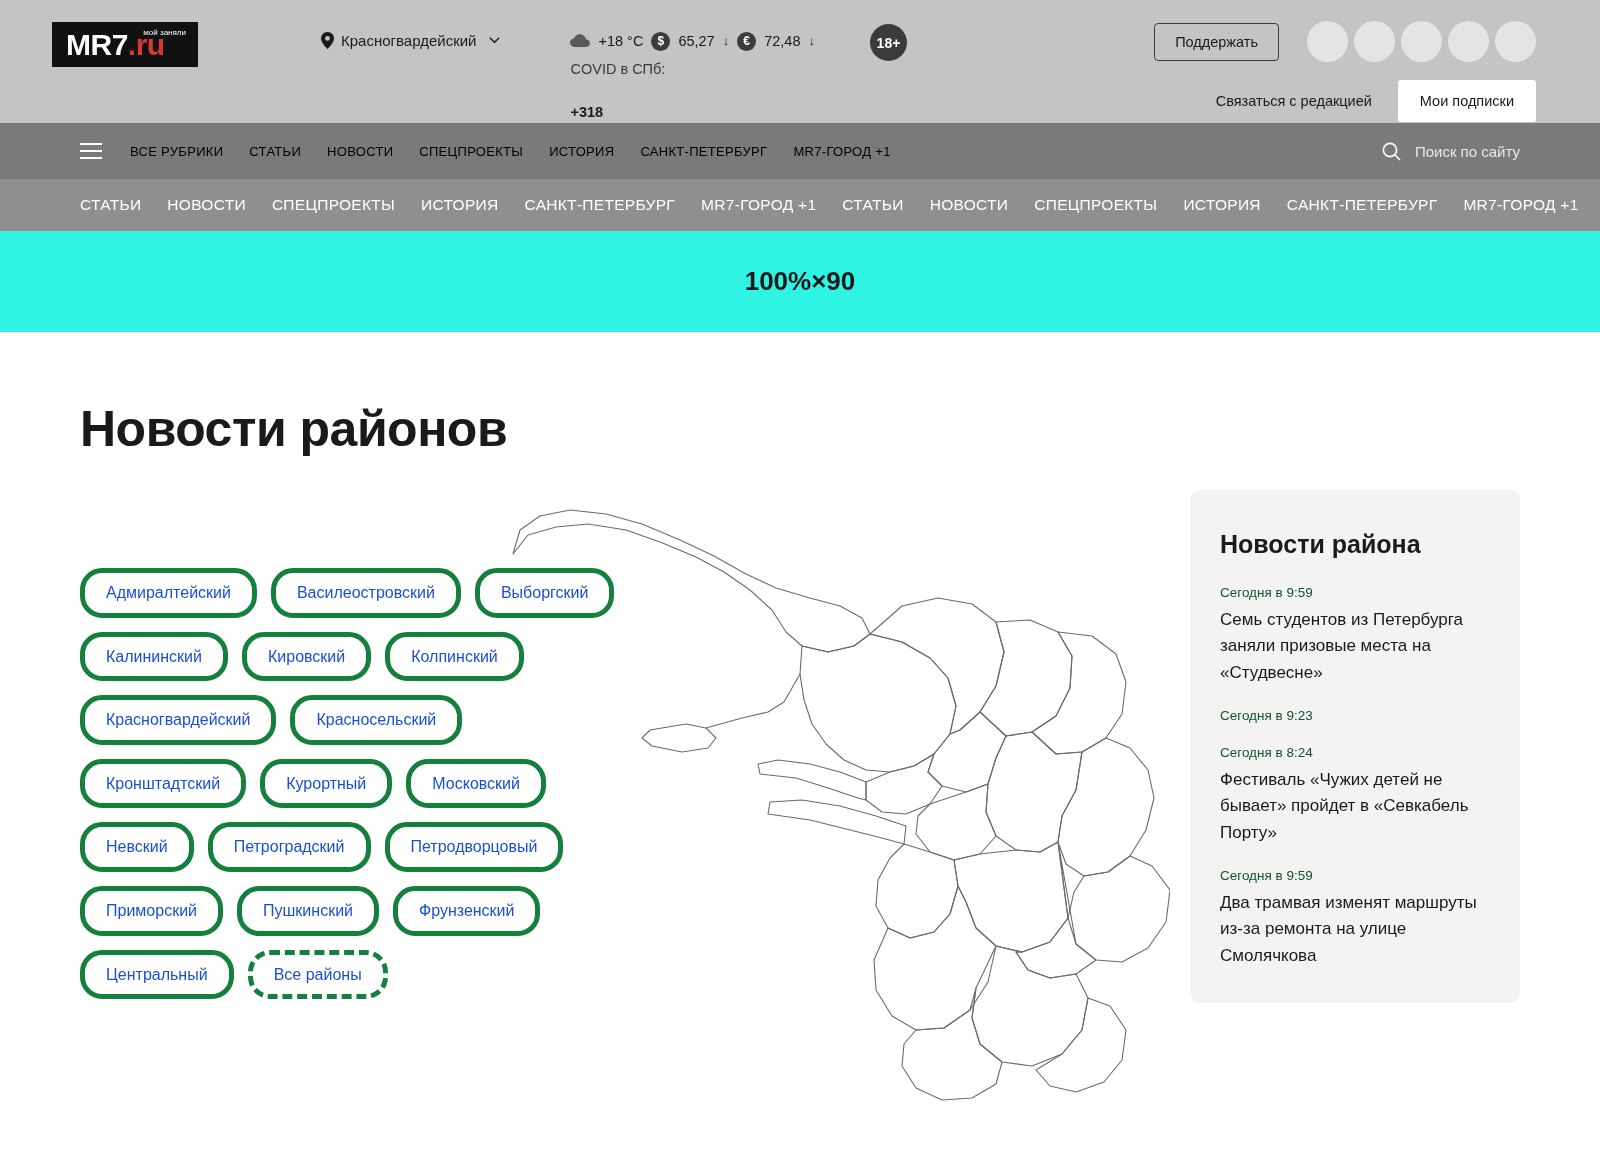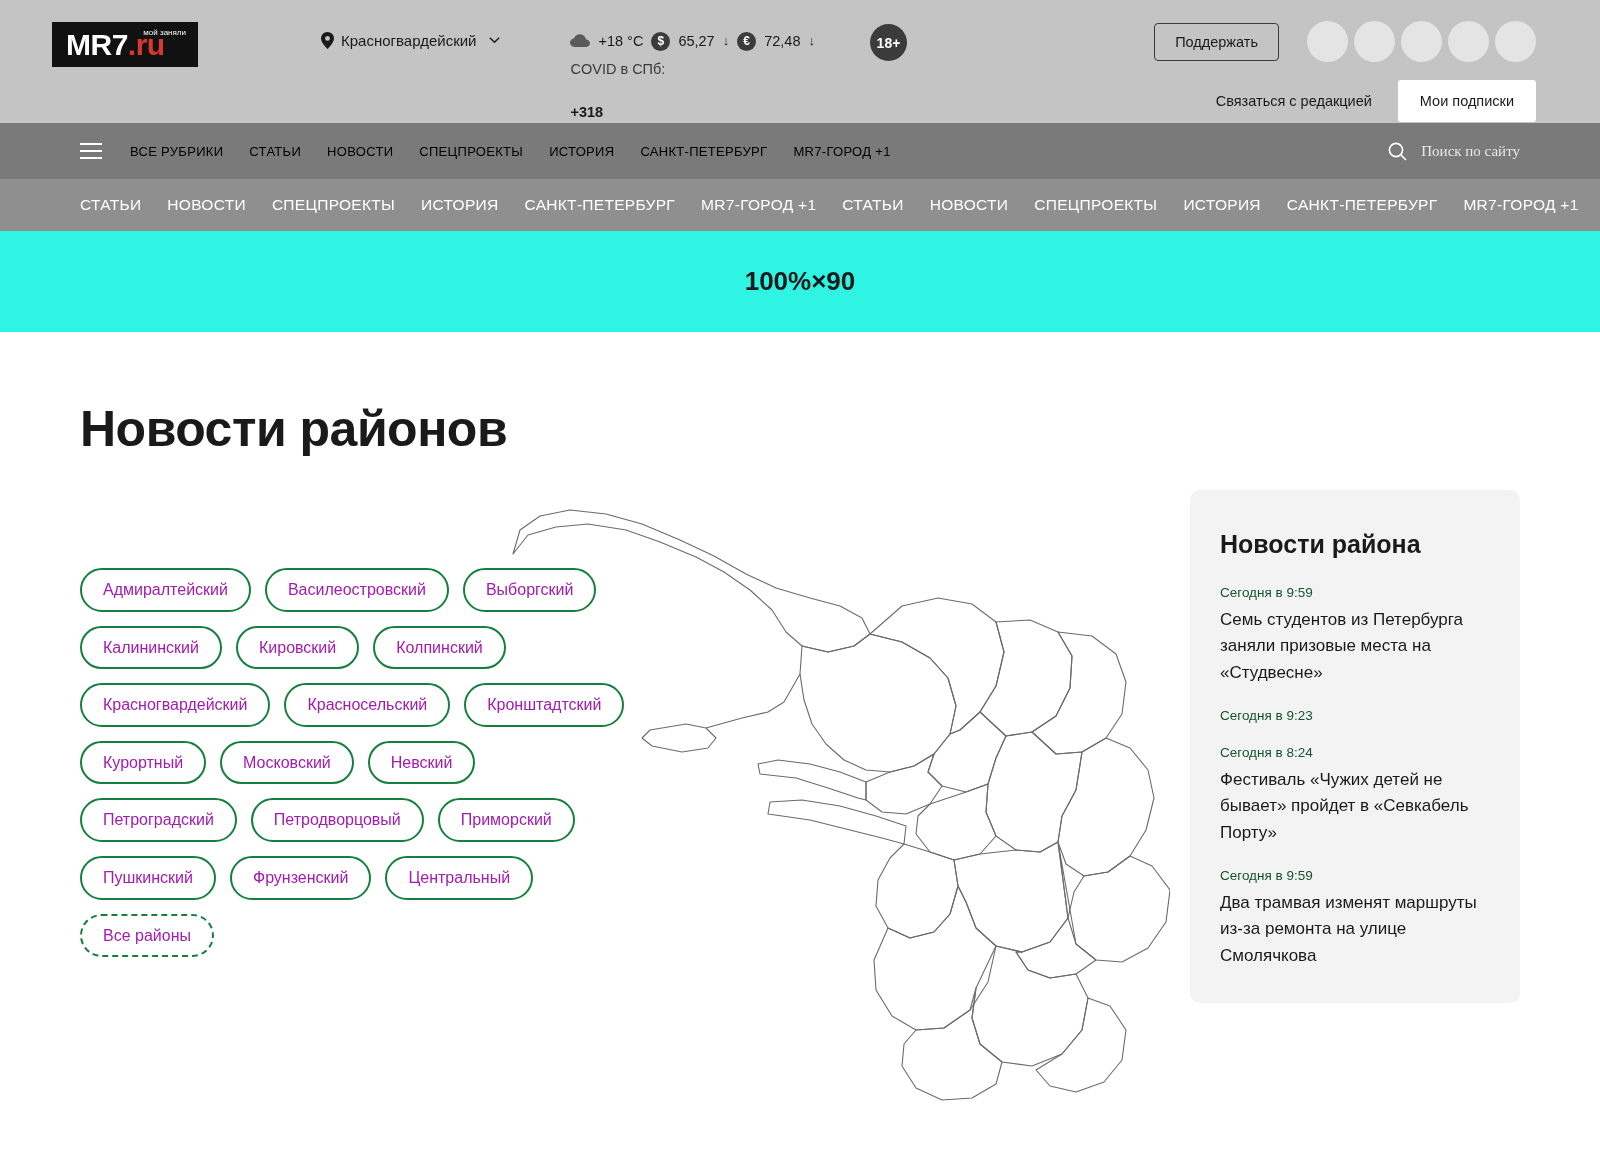--- a/index.html
+++ b/index.html
@@ -144,21 +144,20 @@
     letter-spacing: 0.3px;
     cursor: pointer;
     white-space: nowrap;
   }
   .search-box {
     position: absolute;
     right: 80px;
     display: flex;
     align-items: center;
     gap: 14px;
-    font-family: Liberation Serif, serif;
   }
   .search-icon { width: 19px; height: 19px; display: block; }
   .search-placeholder { font-size: 15px; color: #e8e8e8; }
 
   
   .nav2 {
     height: 52px;
     background: #8f8f8f;
     display: flex;
     align-items: center;
@@ -208,25 +207,25 @@
 
   .chips {
     width: 560px;
     display: flex;
     flex-wrap: wrap;
     gap: 14px 14px;
     align-content: flex-start;
     padding-top: 72px;
   }
   .chip {
-    border: 2px solid #15803d;
+    border: 5px solid #15803d;
     border-radius: 22px;
     padding: 11px 21px;
     font-size: 16px;
-    color: #a21caf;
+    color: #1d4ed8;
     background: #ffffff;
     cursor: pointer;
     white-space: nowrap;
     line-height: 1.1;
   }
   .chip.dashed { border-style: dashed; }
 
   .map-wrap {
     position: absolute;
     left: 430px;

